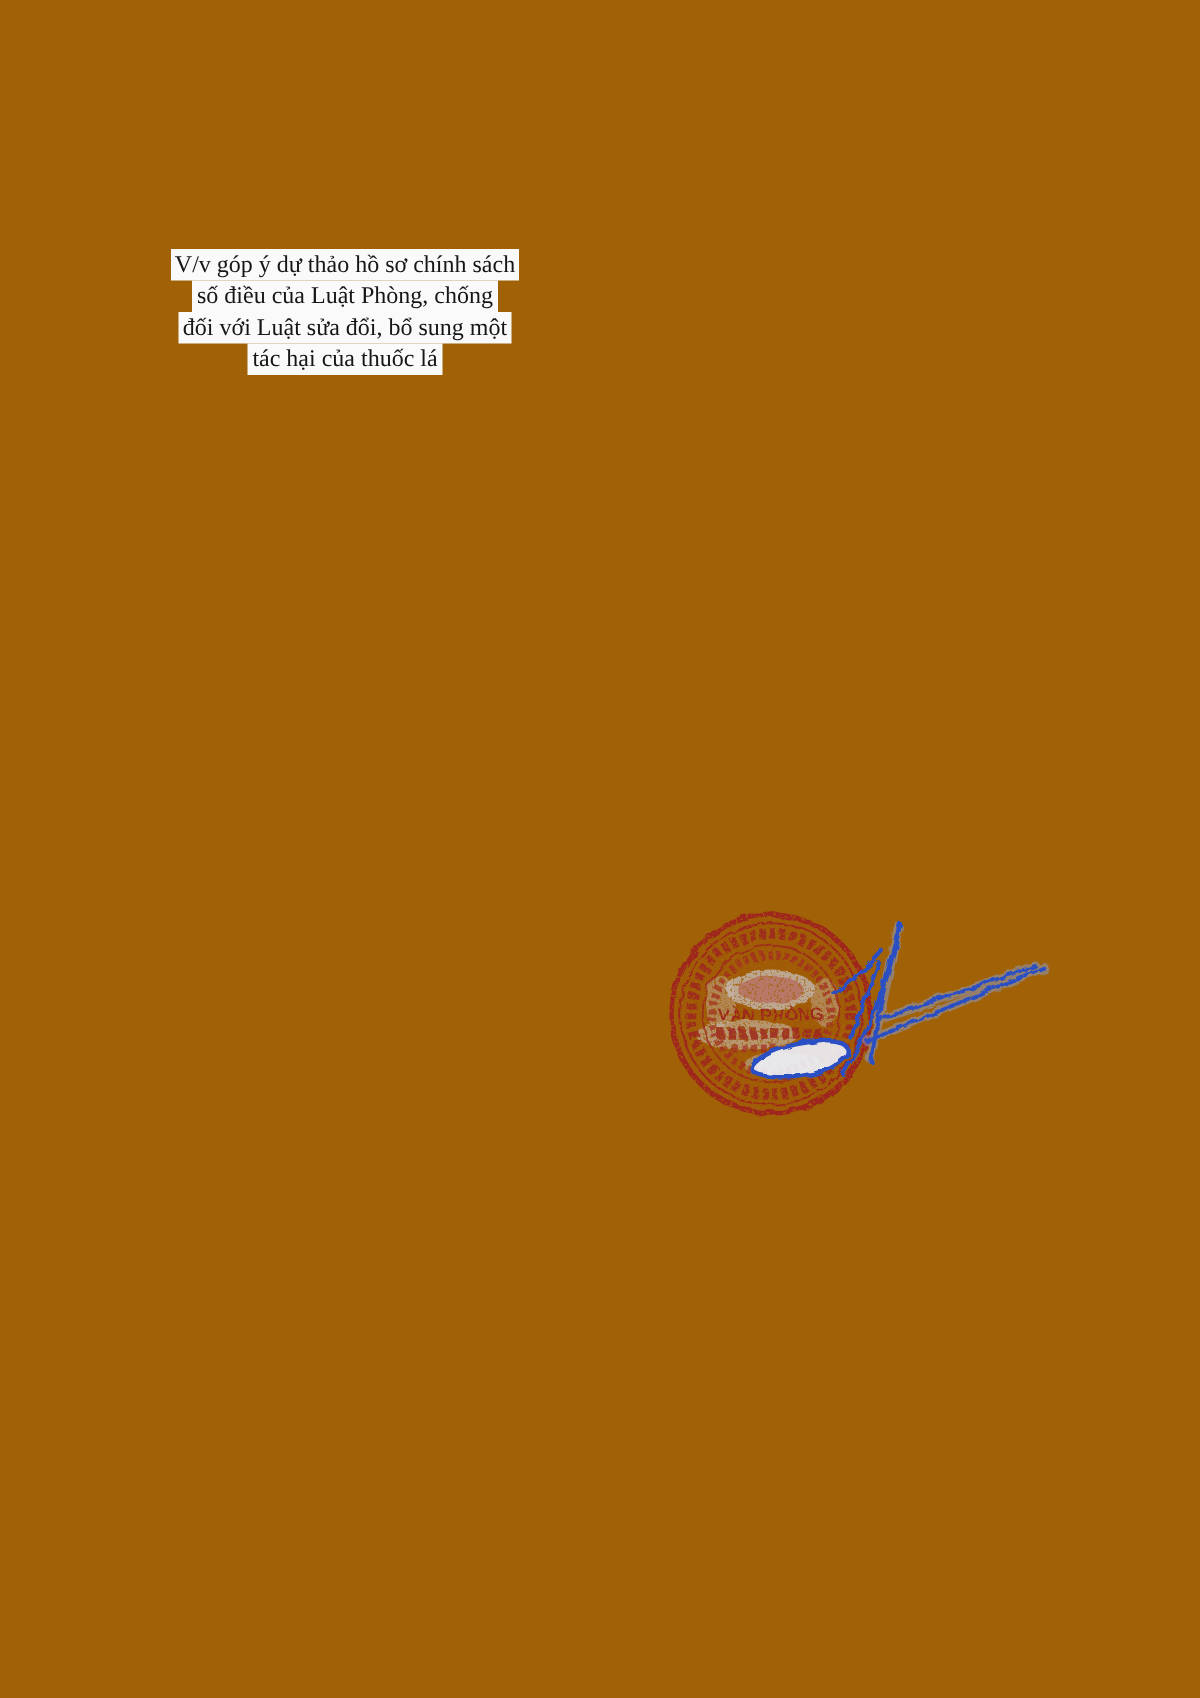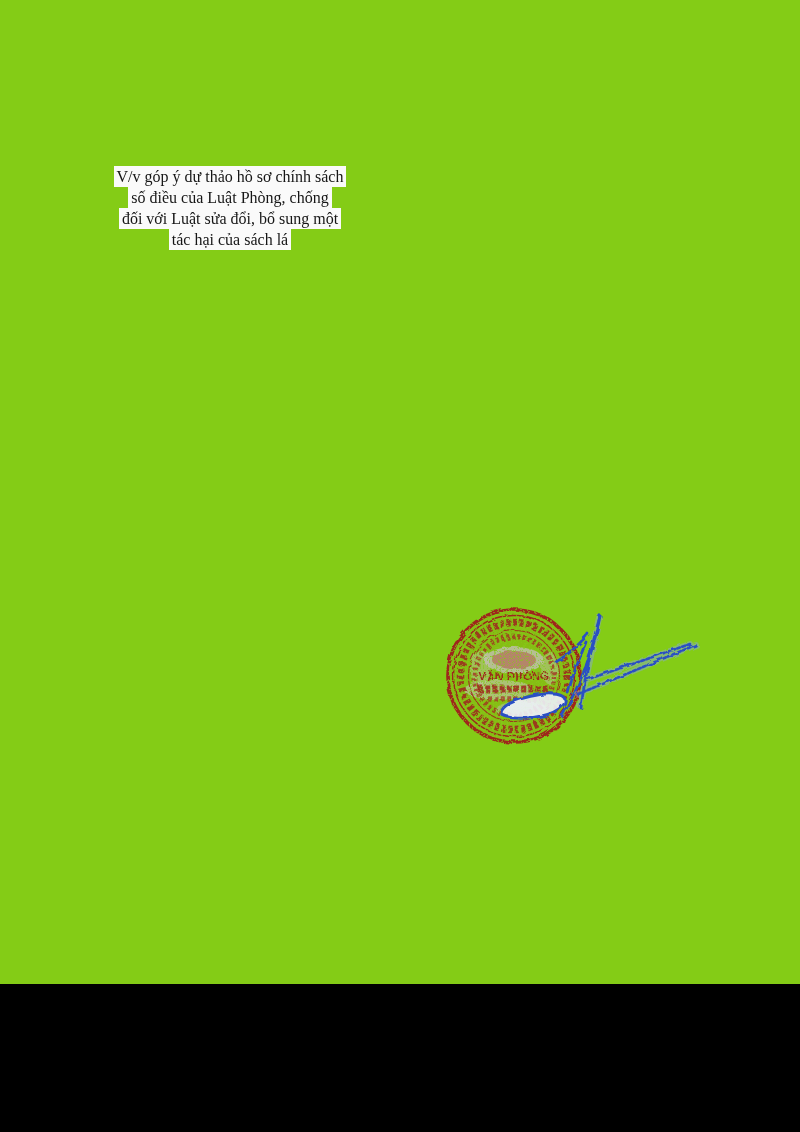--- a/index.html
+++ b/index.html
@@ -3,22 +3,22 @@
 <meta charset="utf-8">
 <style>
   html, body {
     margin: 0;
     padding: 0;
     background: #000000;
   }
   .page {
     position: relative;
     width: 800px;
-    height: 984px;
-    background: #84cc16;
+    height: 1132px;
+    background: #a16207;
     overflow: hidden;
     font-family: "Liberation Serif", serif;
   }
   
   .subject-block {
     position: absolute;
     left: 104px;
     top: 166px;
     width: 252px;
     display: flex;
@@ -52,21 +52,21 @@
 </style>
 </head>
 <body>
 
 <div class="page">
 
   <div class="subject-block">
     <span class="subject-line">V/v góp ý dự thảo hồ sơ chính sách</span>
     <span class="subject-line">số điều của Luật Phòng, chống</span>
     <span class="subject-line">đối với Luật sửa đổi, bổ sung một</span>
-    <span class="subject-line">tác hại của sách lá</span>
+    <span class="subject-line">tác hại của thuốc lá</span>
   </div>
 
   <div class="stamp-wrap">
     <svg width="272" height="168" viewBox="0 0 272 168" xmlns="http://www.w3.org/2000/svg">
       <defs>
         <filter id="rough" x="-20%" y="-20%" width="140%" height="140%">
           <feTurbulence type="fractalNoise" baseFrequency="0.11" numOctaves="2" seed="7" result="n"></feTurbulence>
           <feDisplacementMap in="SourceGraphic" in2="n" scale="4"></feDisplacementMap>
         </filter>
         <filter id="speckle" x="-20%" y="-20%" width="140%" height="140%">

